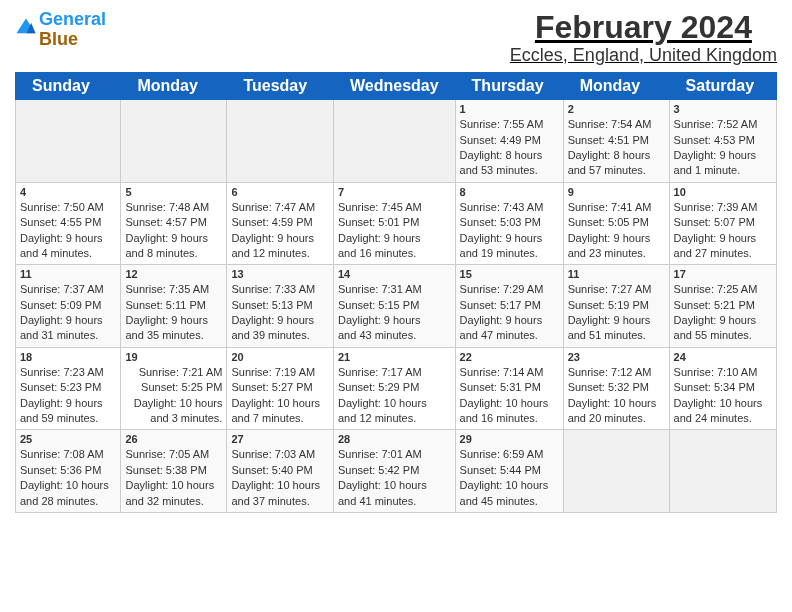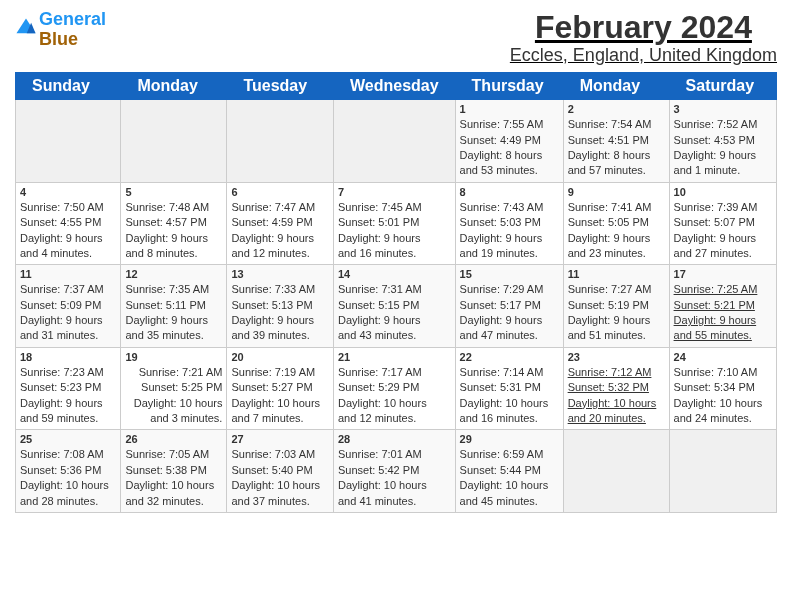--- a/index.html
+++ b/index.html
@@ -250,21 +250,21 @@
           </td>
           <td>
             <span class="day-num">11</span>
             <div class="day-info" style="white-space: pre-line;">Sunrise: 7:27 AM
 Sunset: 5:19 PM
 Daylight: 9 hours
 and 51 minutes.</div>
           </td>
           <td>
             <span class="day-num">17</span>
-            <div class="day-info" style="white-space: pre-line; text-decoration: underline;">Sunrise: 7:25 AM
+            <div class="day-info" style="white-space: pre-line;">Sunrise: 7:25 AM
 Sunset: 5:21 PM
 Daylight: 9 hours
 and 55 minutes.</div>
           </td>
         </tr>
         <tr>
           <td>
             <span class="day-num">18</span>
             <div class="day-info" style="white-space: pre-line;">Sunrise: 7:23 AM
 Sunset: 5:23 PM
@@ -294,21 +294,21 @@
           </td>
           <td>
             <span class="day-num">22</span>
             <div class="day-info" style="white-space: pre-line;">Sunrise: 7:14 AM
 Sunset: 5:31 PM
 Daylight: 10 hours
 and 16 minutes.</div>
           </td>
           <td>
             <span class="day-num">23</span>
-            <div class="day-info" style="white-space: pre-line; text-decoration: underline;">Sunrise: 7:12 AM
+            <div class="day-info" style="white-space: pre-line;">Sunrise: 7:12 AM
 Sunset: 5:32 PM
 Daylight: 10 hours
 and 20 minutes.</div>
           </td>
           <td>
             <span class="day-num">24</span>
             <div class="day-info" style="white-space: pre-line;">Sunrise: 7:10 AM
 Sunset: 5:34 PM
 Daylight: 10 hours
 and 24 minutes.</div>

